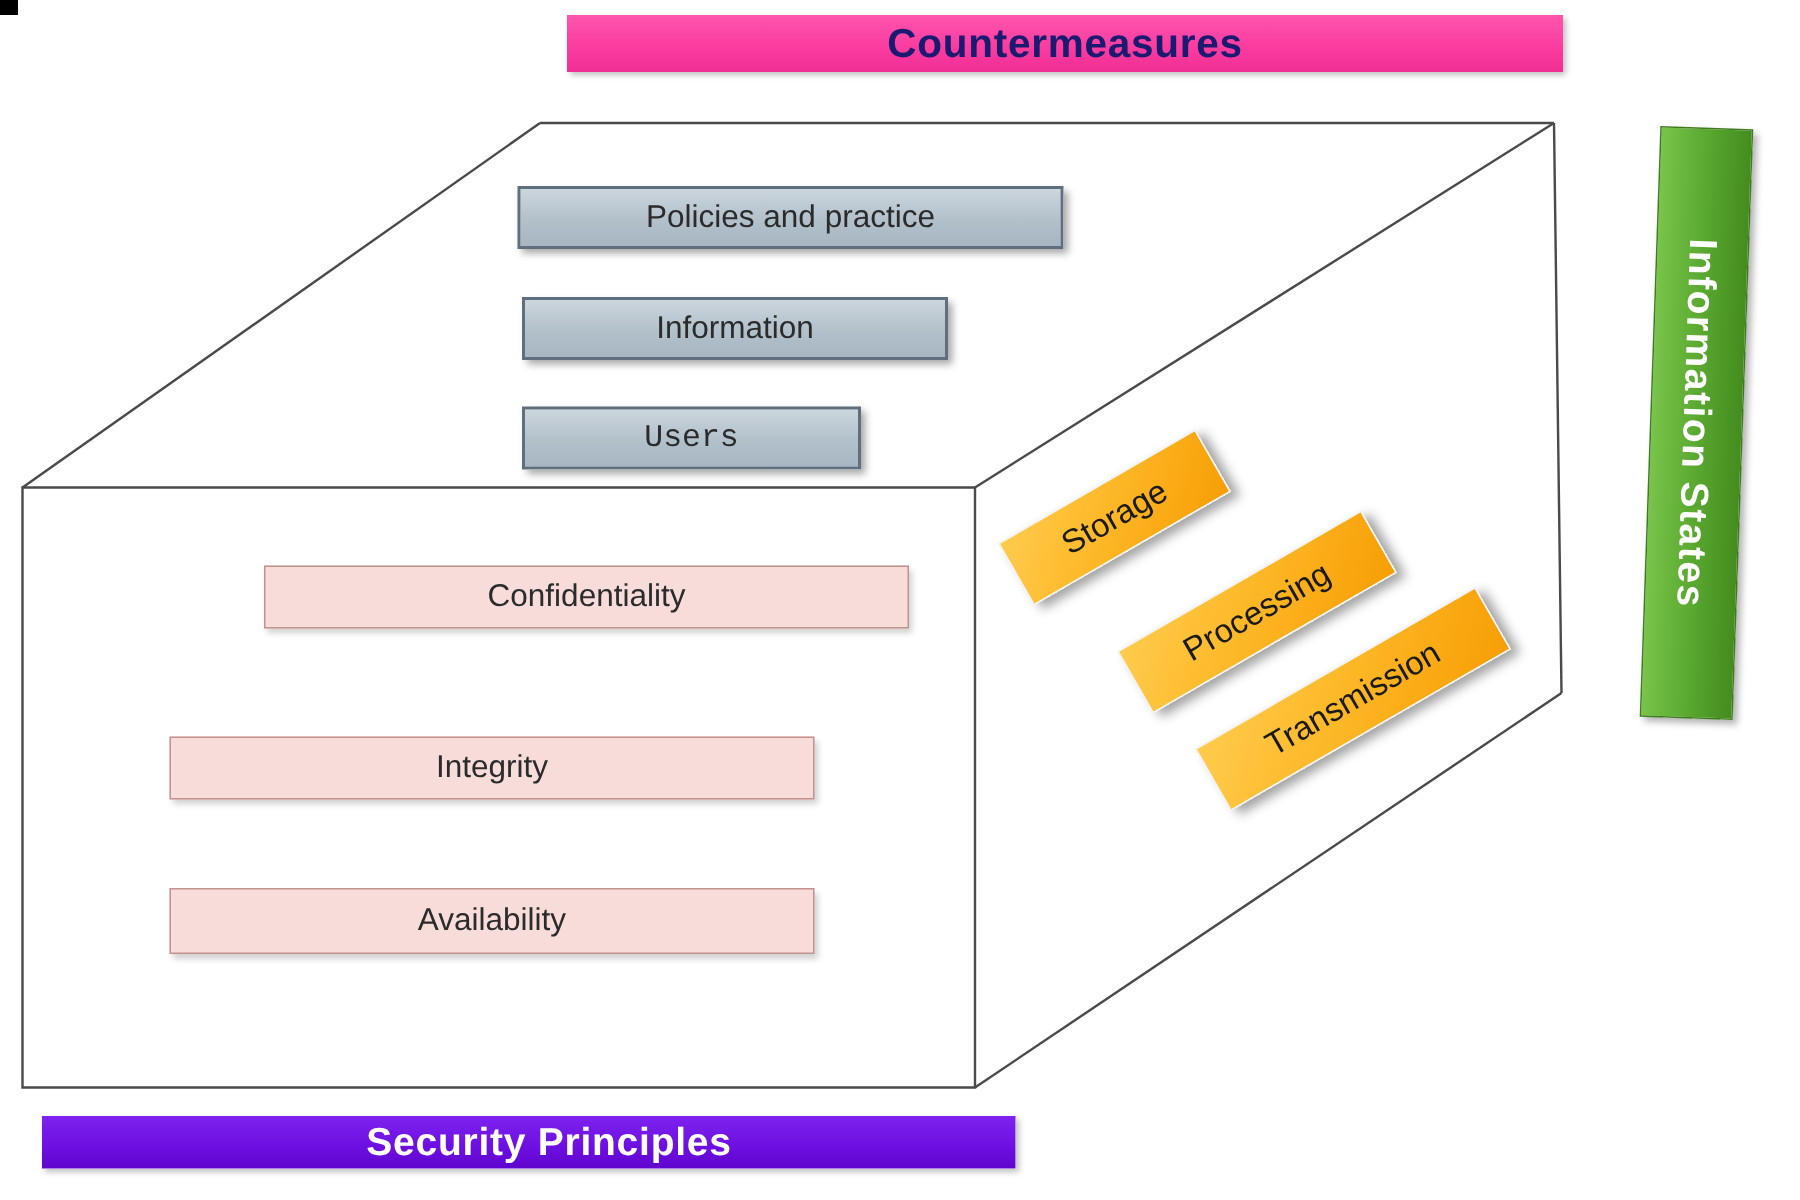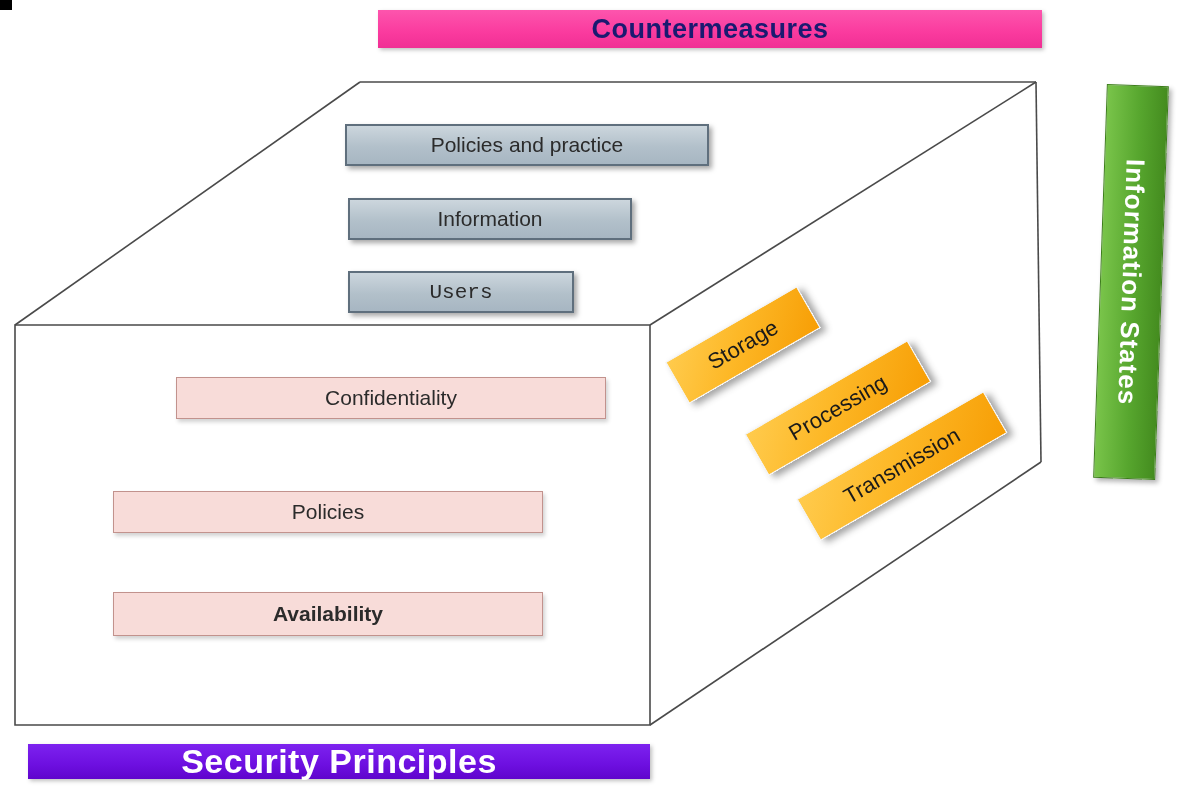--- a/index.html
+++ b/index.html
@@ -69,22 +69,23 @@
     background: linear-gradient(180deg, #fd55ad 0%, #fa3a9e 60%, #f02f94 100%);
     color: #1a1a70;
     font-size: 27px;
     box-shadow: 2px 2px 4px rgba(0,0,0,0.25);
   }
   .banner.security {
     left: 28px; top: 744px;
     width: 622px; height: 35px;
     background: linear-gradient(180deg, #7d22ef 0%, #6d0fe0 60%, #5f05cc 100%);
     color: #ffffff;
-    font-size: 34px;
+    font-size: 26px;
     box-shadow: 2px 2px 4px rgba(0,0,0,0.25);
+    padding-left: 27px;
   }
   .banner.info-states {
     left: 1100px; top: 85px;
     width: 60px; height: 392px;
     background: linear-gradient(90deg, #79c44a 0%, #57a62e 55%, #448c1f 100%);
     border: 1px solid #3c7d1a;
     transform: rotate(2deg);
     box-shadow: 3px 3px 5px rgba(0,0,0,0.3);
   }
   .banner.info-states .vert {
@@ -113,22 +114,22 @@
     <line x1="650" y1="725" x2="1041" y2="462" stroke="#4a4a4a" stroke-width="1.6"></line>
   </svg>
 
   <div class="banner countermeasures">Countermeasures</div>
 
   <div class="box gray" style="left:345px; top:124px; width:360px; height:38px;">Policies and practice</div>
   <div class="box gray" style="left:348px; top:198px; width:280px; height:38px;">Information</div>
   <div class="box gray" style="left:348px; top:271px; width:222px; height:38px;font-family:Liberation Mono, monospace;">Users</div>
 
   <div class="box pink" style="left:128px; top:377px; width:428px; height:40px;margin-left:48px;">Confidentiality</div>
-  <div class="box pink" style="left:113px; top:491px; width:428px; height:40px;">Policies</div>
-  <div class="box pink" style="left:113px; top:592px; width:428px; height:42px;font-weight:bold;">Availability</div>
+  <div class="box pink" style="left:113px; top:491px; width:428px; height:40px;">Integrity</div>
+  <div class="box pink" style="left:113px; top:592px; width:428px; height:42px;">Availability</div>
 
   <div class="box orange" style="left:667px; top:321px; width:150px; height:46px;">Storage</div>
   <div class="box orange" style="left:744px; top:384px; width:186px; height:46px;">Processing</div>
   <div class="box orange" style="left:794px; top:442px; width:214px; height:46px;">Transmission</div>
 
   <div class="banner info-states">
     <span class="vert">Information States</span>
   </div>
 
   <div class="banner security">Security Principles</div>

